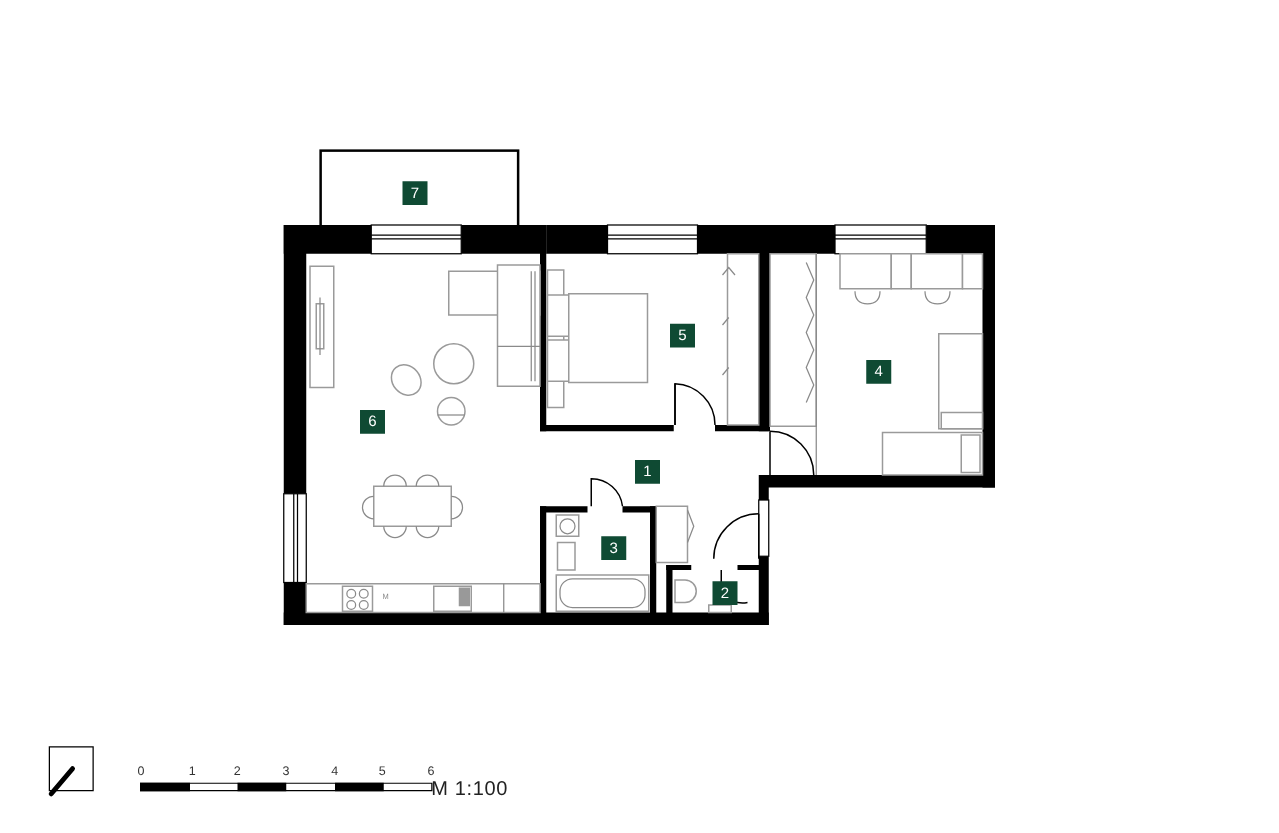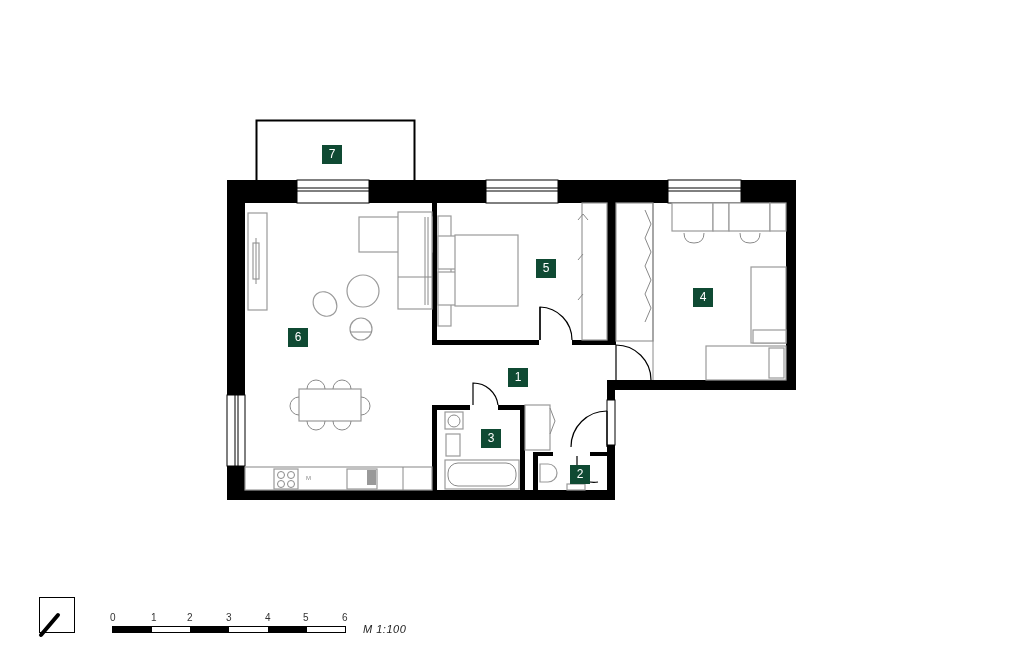--- a/index.html
+++ b/index.html
@@ -5,21 +5,21 @@
   html,body{margin:0;padding:0;background:#ffffff;}
   body{width:1023px;height:666px;position:relative;overflow:hidden;font-family:"DejaVu Sans",sans-serif;}
   #plan{position:absolute;left:0;top:0;}
   .wall{fill:#000;}
   .furn{fill:#fff;stroke:#9a9a9a;stroke-width:1.2;}
   .furnd{fill:none;stroke:#8a8a8a;stroke-width:1;}
   .win{fill:#fff;stroke:#000;stroke-width:1;}
   .door{fill:none;stroke:#000;stroke-width:1.2;}
   .room-label{position:absolute;width:20px;height:19px;color:#fff;font-size:12px;line-height:19px;text-align:center;font-family:"Liberation Sans",sans-serif;}
   .scale-num{position:absolute;font-size:10px;color:#333;font-family:"Liberation Sans",sans-serif;top:612px;}
-  .scale-text{position:absolute;left:363px;top:623px;font-size:11px;color:#222;letter-spacing:0.5px;font-family:"Liberation Sans",sans-serif;font-style:italic;}
+  .scale-text{position:absolute;left:345px;top:623px;font-size:16px;color:#222;letter-spacing:0.5px;font-family:"Liberation Sans",sans-serif;}
   .kit-m{position:absolute;left:306px;top:475px;font-size:6px;color:#888;font-family:"Liberation Sans",sans-serif;}
 </style>
 </head>
 <body>
 
 <svg id="plan" width="1023" height="666" viewBox="0 0 1023 666">
 
   <rect x="256.5" y="120.5" width="158" height="62" fill="#fff" stroke="#000" stroke-width="2"></rect>
 
   <g>

